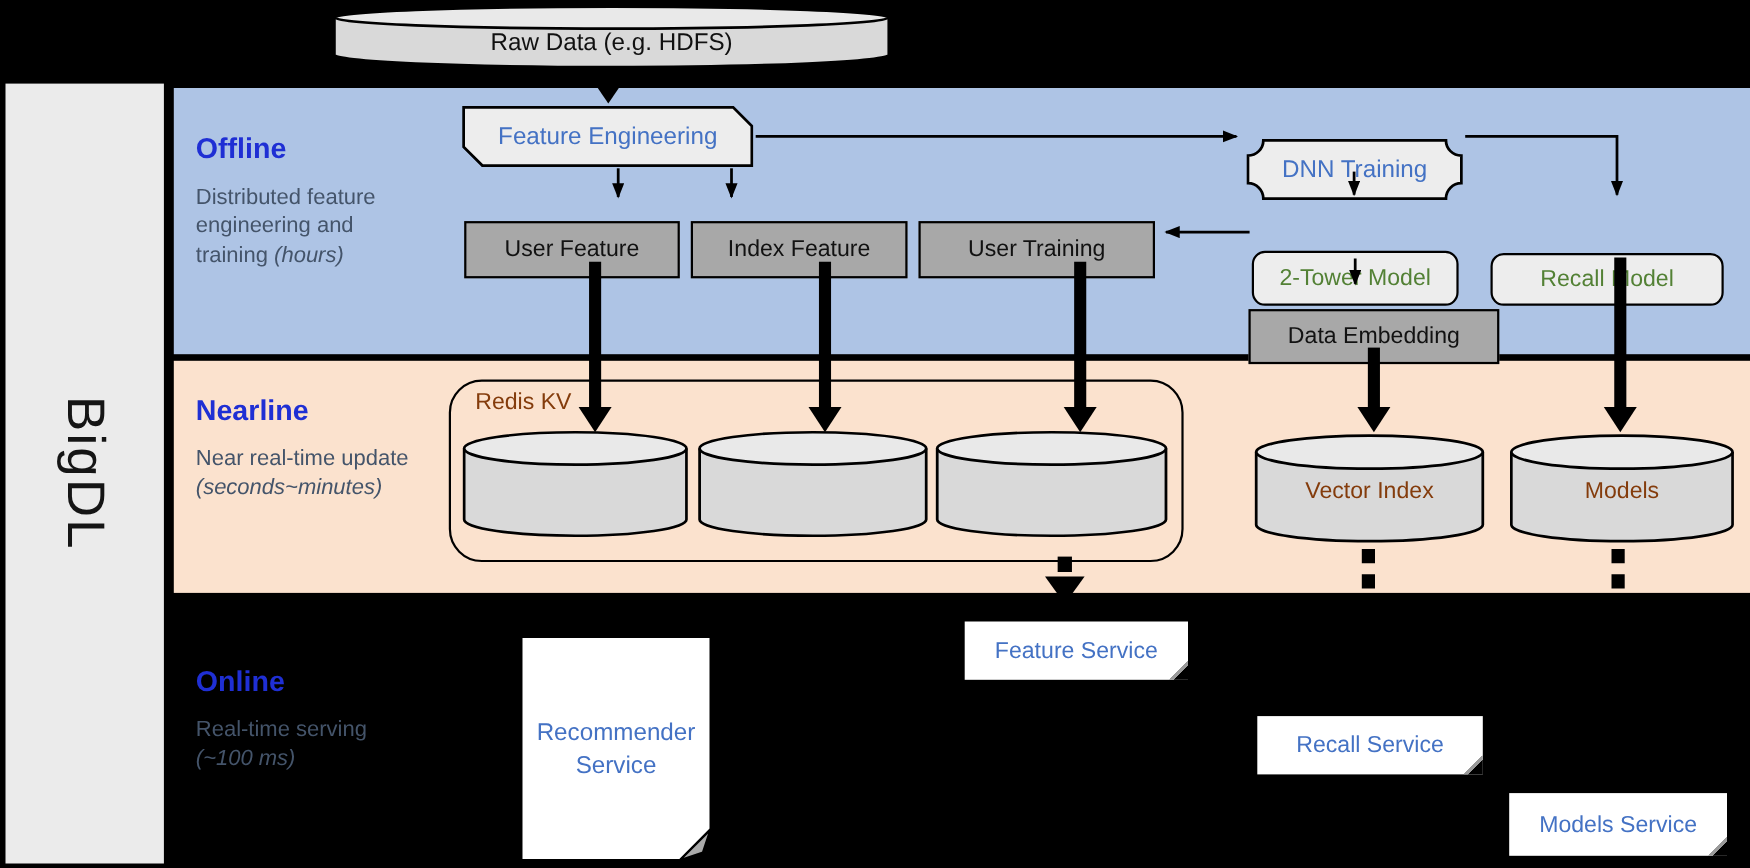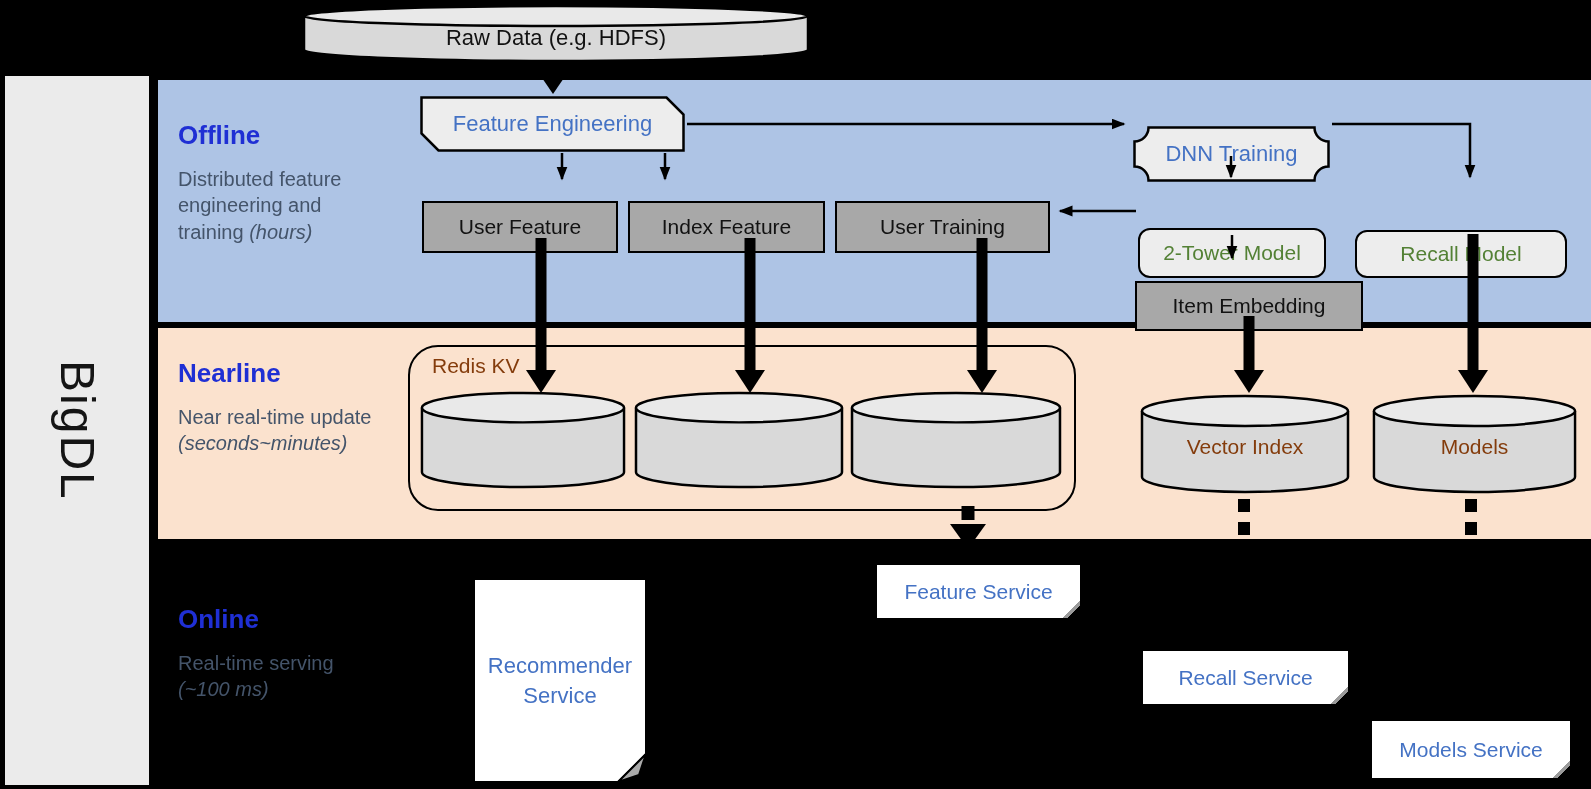--- a/index.html
+++ b/index.html
@@ -109,21 +109,21 @@
     </div>
 
   <div class="node round-box" style="left:1138px;top:183px;width:188px;height:50px;">
     <span>2-Tower Model</span>
     </div>
   <div class="node round-box" style="left:1355px;top:185px;width:212px;height:48px;">
     <span>Recall Model</span>
     </div>
 
   <div class="node gray-box" style="left:1135px;top:265px;width:228px;height:50px;">
-    <span>Item Embedding</span>
+    <span>Data Embedding</span>
     </div>
 
   <div id="redis-container">
     <div id="redis-label">Redis KV</div>
   </div>
 
   <div class="node" style="left:420px;top:390px;width:206px;height:100px;">
     <svg class="svg-shape" viewBox="0 0 210 102" preserveAspectRatio="none">
       <path d="M2,18 L2,84 A103,15 0 0 0 208,84 L208,18" fill="#d9d9d9" stroke="#000" stroke-width="2.5"></path>
       <ellipse cx="105" cy="18" rx="103" ry="15" fill="#e9e9e9" stroke="#000" stroke-width="2.5"></ellipse>

